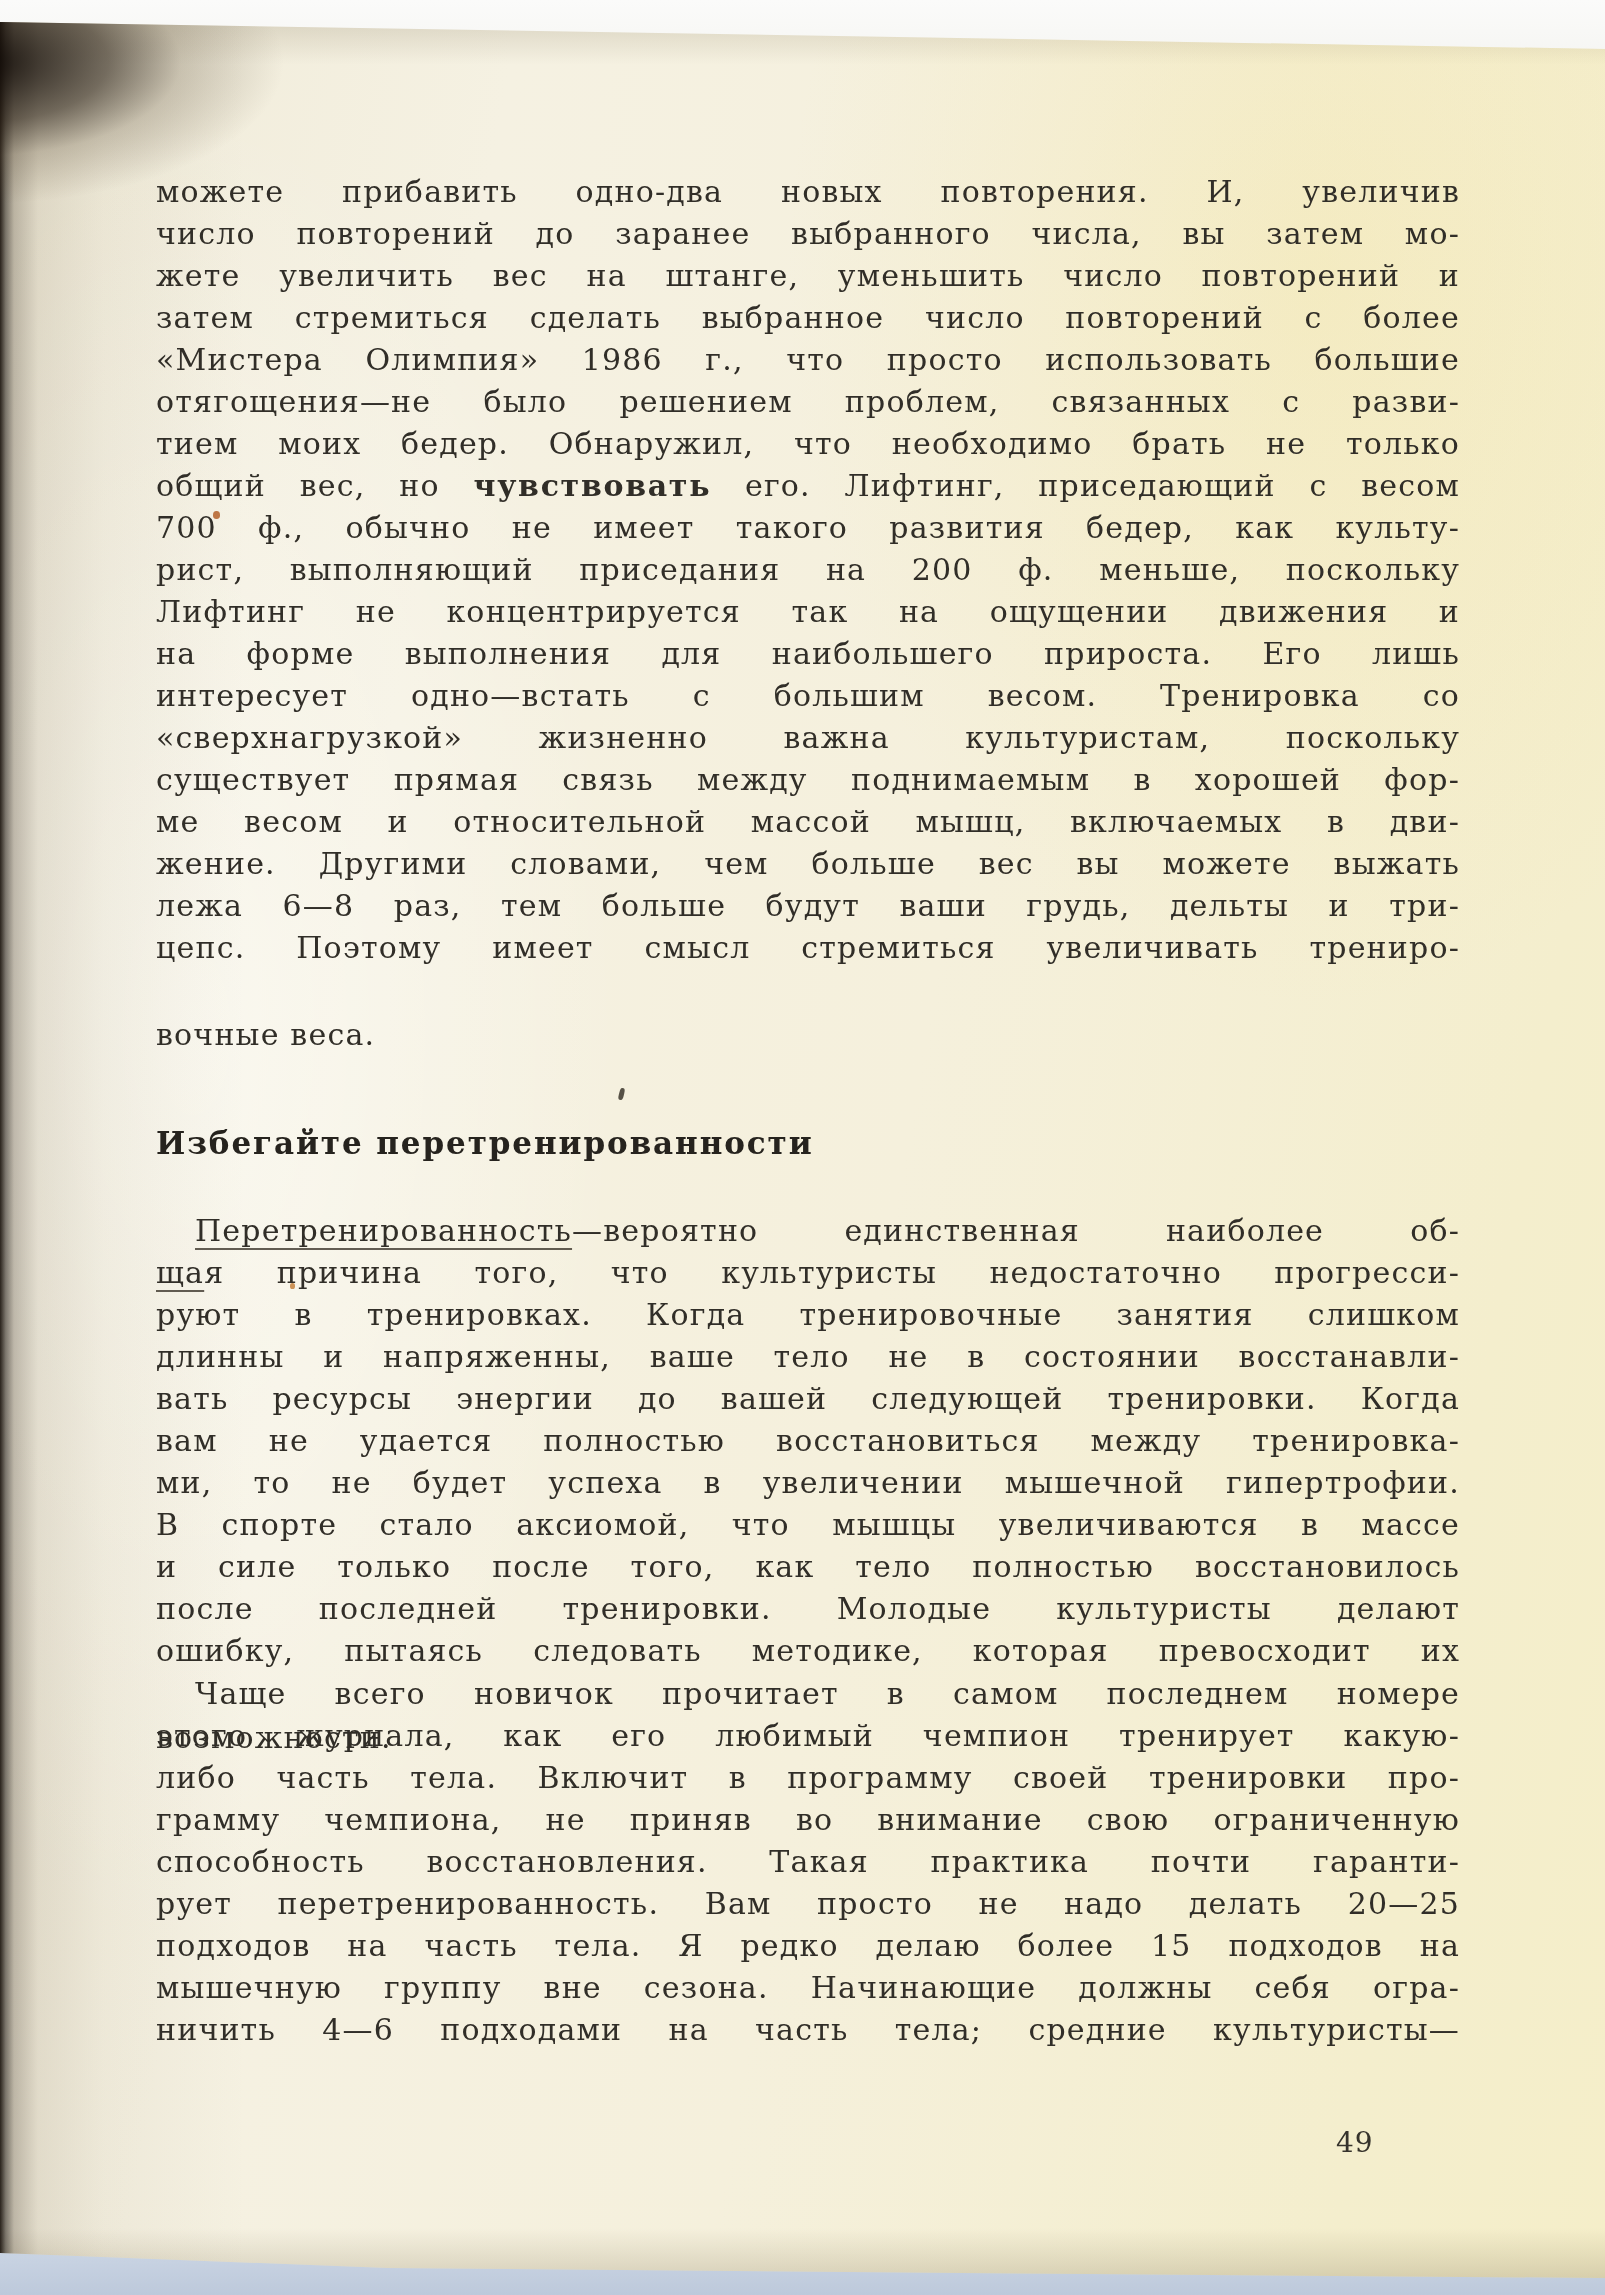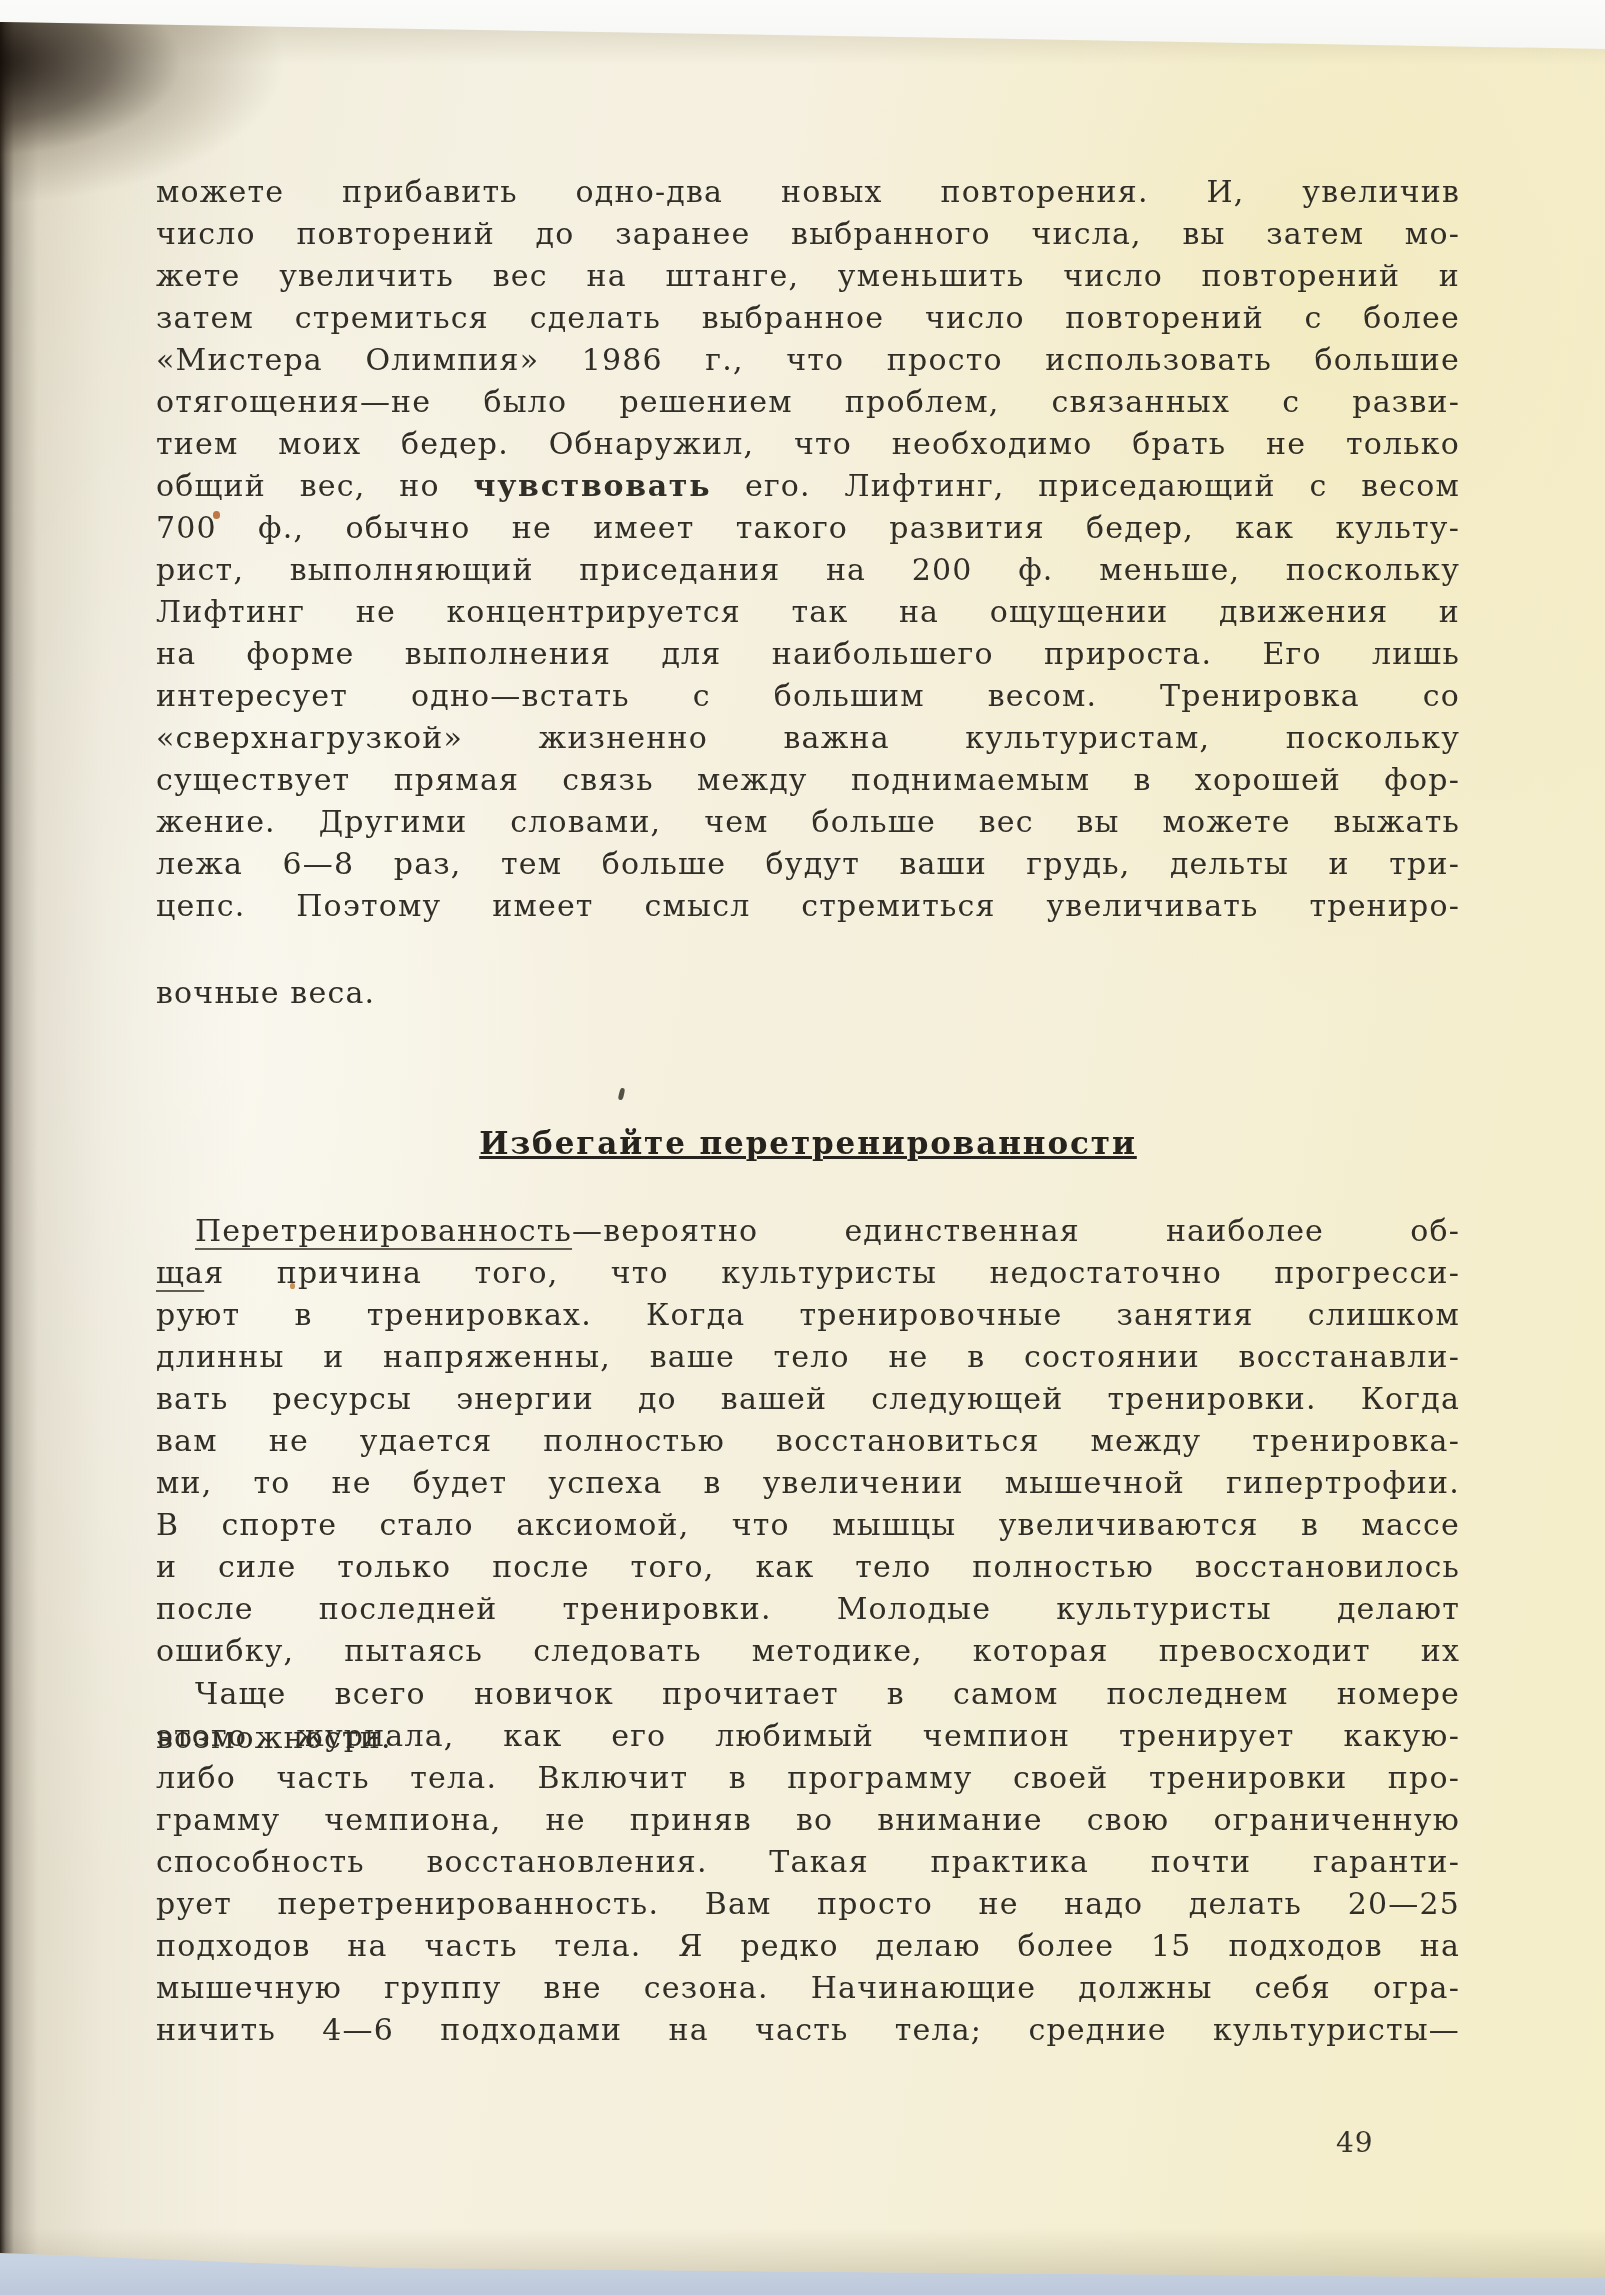--- a/index.html
+++ b/index.html
@@ -110,26 +110,25 @@
   #p1 { top: 171px; }
   #p2 { top: 1210px; }
   #p3 { top: 1673px; }
   .heading {
     position: absolute;
     left: 156px;
     width: 1304px;
     top: 1120px;
     height: 47px;
     line-height: 47px;
-    text-align: center;
+    text-align: left;
     font-size: 31px;
     font-weight: bold;
     letter-spacing: 1.9px;
     color: #26231e;
-    text-decoration: underline;
   }
   .page-number {
     position: absolute;
     left: 1336px;
     top: 2126px;
     font-size: 28px;
     color: #36332c;
     letter-spacing: 0.9px;
   }
 </style>
@@ -159,20 +158,21 @@
         <div class="line">отягощения—не было решением проблем, связанных с разви-</div>
         <div class="line">тием моих бедер. Обнаружил, что необходимо брать не только</div>
         <div class="line">общий вес, но <b>чувствовать</b> его. Лифтинг, приседающий с весом</div>
         <div class="line">700 ф., обычно не имеет такого развития бедер, как культу-</div>
         <div class="line">рист, выполняющий приседания на 200 ф. меньше, поскольку</div>
         <div class="line">Лифтинг не концентрируется так на ощущении движения и</div>
         <div class="line">на форме выполнения для наибольшего прироста. Его лишь</div>
         <div class="line">интересует одно—встать с большим весом. Тренировка со</div>
         <div class="line">«сверхнагрузкой» жизненно важна культуристам, поскольку</div>
         <div class="line">существует прямая связь между поднимаемым в хорошей фор-</div>
+        <div class="line">ме весом и относительной массой мышц, включаемых в дви-</div>
         <div class="line">жение. Другими словами, чем больше вес вы можете выжать</div>
         <div class="line">лежа 6—8 раз, тем больше будут ваши грудь, дельты и три-</div>
         <div class="line">цепс. Поэтому имеет смысл стремиться увеличивать трениро-</div>
         <div class="line">вочные веса.</div>
       </div>
 
     <div class="heading">Избегайте перетренированности</div>
 
     <div id="p2" class="text-col para indent endleft">
         <div class="line"><u>Перетренированность</u>—вероятно единственная наиболее об-</div>

